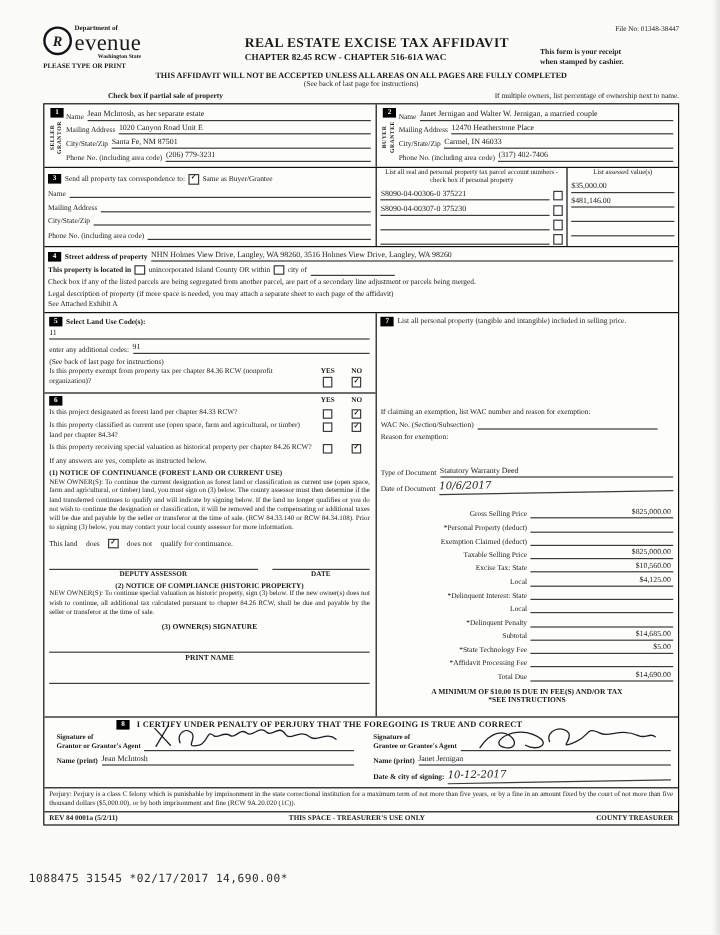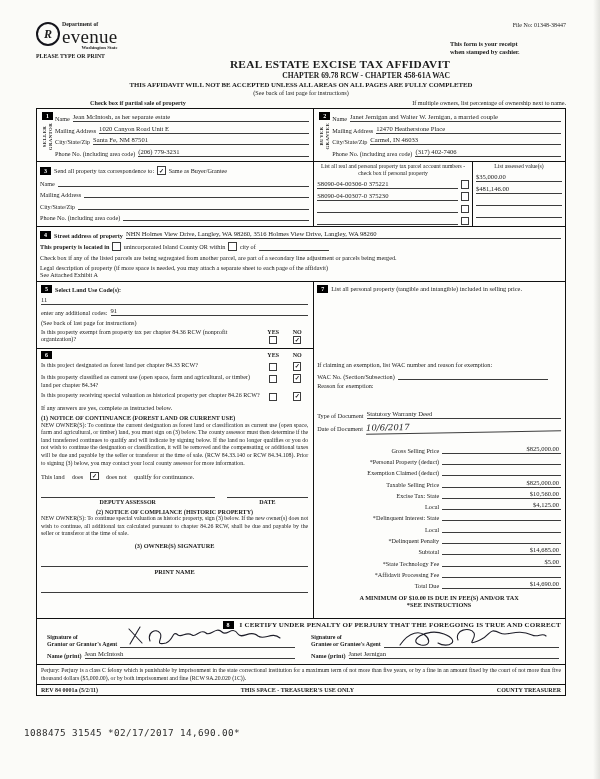--- a/index.html
+++ b/index.html
@@ -22,21 +22,21 @@
   .hdr{display:flex;align-items:flex-start;}
   .hdr-left{width:168px;flex:none;}
   .logo-row{display:flex;gap:2px;}
   .logo-r{width:20px;height:20px;border:2.4px solid #15151c;border-radius:50%;display:inline-flex;
         align-items:center;justify-content:center;font-weight:bold;font-size:12px;font-style:italic;flex:none;}
   .logo-txt{display:flex;flex-direction:column;line-height:1;}
   .dept{font-size:5.8px;font-weight:bold;}
   .revword{font-size:19px;font-weight:normal;letter-spacing:0.3px;margin-top:-1px;}
   .stateword{font-size:4.8px;font-weight:bold;align-self:flex-end;}
   .typeprint{font-size:5.8px;margin-top:2px;}
-  .hdr-center{flex:1;text-align:right;padding-top:8px;margin-top:28px;}
+  .hdr-center{flex:1;text-align:left;padding-top:8px;}
   .title{font-size:11.3px;font-weight:bold;letter-spacing:0.3px;}
   .subtitle{font-size:7.6px;font-weight:bold;margin-top:1px;}
   .hdr-right{width:116px;flex:none;text-align:left;}
   .fileno{font-size:6px;text-align:right;}
   .receipt{font-size:6.4px;font-weight:bold;margin-top:12px;line-height:1.25;}
   .warning{font-size:6.8px;text-align:center;margin-top:1px;}
   .seeback{font-size:6.2px;text-align:center;margin-top:0.5px;}
   .prerow{display:flex;justify-content:space-between;font-size:6.2px;margin-top:3px;padding-left:54px;}
   .form{border:1.3px solid #111;margin-top:2px;background:#fdfdfb;}
   .trow{display:flex;border-bottom:1px solid #111;}
@@ -59,21 +59,21 @@
   .line{margin-top:2.8px;font-size:6.2px;}
   .yncol{width:22px;flex:none;text-align:center;font-size:6px;font-weight:bold;}
   .qrow{display:flex;align-items:flex-start;gap:2px;margin-top:2.8px;}
   .qtext{flex:1;font-size:6.1px;line-height:1.25;}
   .notice{font-size:5.85px;line-height:1.3;text-align:justify;margin-top:3px;}
   .ntitle{font-size:6.1px;font-weight:bold;margin-top:4px;}
   .feerow{display:flex;align-items:flex-end;margin-top:2.3px;}
   .feelabel{width:122px;flex:none;text-align:right;font-size:6.2px;padding-right:3px;white-space:nowrap;}
   .feefill{flex:1;border-bottom:1px solid #3c3c3c;font-size:6.5px;text-align:right;min-height:8px;padding-right:2px;}
   .hand{font-family:"DejaVu Serif",serif;font-style:italic;font-size:8.5px;color:#222;transform:rotate(-1deg);}
-  .certrow{display:flex;align-items:center;gap:6px;padding:2px 4px 0 60px;justify-content:flex-end;}
+  .certrow{display:flex;align-items:center;gap:6px;padding:2px 4px 0 60px;}
   .cert{font-size:7px;font-weight:bold;letter-spacing:0.2px;}
   .siggrid{display:flex;gap:16px;padding:2px 6px 5px 10px;}
   .sigcol{flex:1;min-width:0;}
   .sigrow{display:flex;align-items:flex-end;gap:3px;margin-top:2.6px;}
   .sigrow .fill{flex:1;}
   .siglabel{font-size:5.9px;font-weight:bold;line-height:1.2;flex:none;}
   .sigline{position:relative;flex:1;border-bottom:1px solid #3c3c3c;height:10px;}
   .sig{position:absolute;left:4px;top:-15px;pointer-events:none;}
   .perjury{font-size:5.8px;line-height:1.3;padding:2px 4px;text-align:justify;border-bottom:1px solid #111;}
   .footrow{display:flex;justify-content:space-between;font-size:6px;font-weight:bold;padding:1.5px 4px 2px 4px;}
@@ -93,21 +93,21 @@
         <span class="logo-txt">
           <span class="dept">Department of</span>
           <span class="revword">evenue</span>
           <span class="stateword">Washington State</span>
         </span>
       </div>
       <div class="typeprint b">PLEASE TYPE OR PRINT</div>
     </div>
     <div class="hdr-center">
       <div class="title">REAL ESTATE EXCISE TAX AFFIDAVIT</div>
-      <div class="subtitle">CHAPTER 69.78 RCW - CHAPTER 458-61A WAC</div>
+      <div class="subtitle">CHAPTER 82.45 RCW - CHAPTER 516-61A WAC</div>
     </div>
     <div class="hdr-right">
       <div class="fileno">File No: 01348-38447</div>
       <div class="receipt">
         <div>This form is your receipt</div>
         <div>when stamped by cashier.</div>
       </div>
     </div>
   </div>
   <div class="warning b">THIS AFFIDAVIT WILL NOT BE ACCEPTED UNLESS ALL AREAS ON ALL PAGES ARE FULLY COMPLETED</div>
@@ -482,20 +482,24 @@
             <div class="sigline">
               <svg class="sig" width="160" height="28" viewBox="0 0 160 28">
                 <path d="M12 23 C32 -6 52 26 33 23 C18 20 38 5 56 12 C74 19 60 27 50 21 M70 18 C66 8 82 4 86 11 C89 17 76 25 92 18 C104 13 100 5 112 11 C120 15 128 6 144 13 C150 16 154 10 158 14" stroke="#1f1f2a" fill="none" stroke-width="1.1" stroke-linecap="round"></path>
               </svg>
             </div>
           </div>
           <div class="sigrow">
               <span class="lbl b">Name (print)</span>
               <span class="fill val">Janet Jernigan</span>
             </div>
+          <div class="sigrow">
+              <span class="lbl b">Date &amp; city of signing:</span>
+              <span class="fill hand">10-12-2017</span>
+            </div>
         </div>
       </div>
     </div>
 
     <div class="perjury">Perjury: Perjury is a class C felony which is punishable by imprisonment in the state correctional institution for a maximum term of not more than five years, or by a fine in an amount fixed by the court of not more than five thousand dollars ($5,000.00), or by both imprisonment and fine (RCW 9A.20.020 (1C)).</div>
     <div class="footrow">
       <span>REV 84 0001a (5/2/11)</span>
       <span>THIS SPACE - TREASURER'S USE ONLY</span>
       <span>COUNTY TREASURER</span>
     </div>

